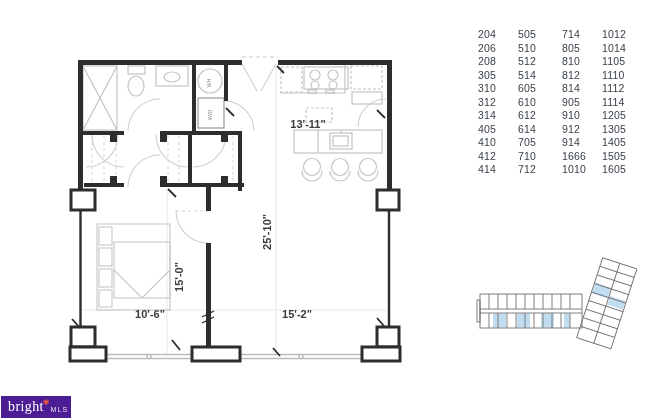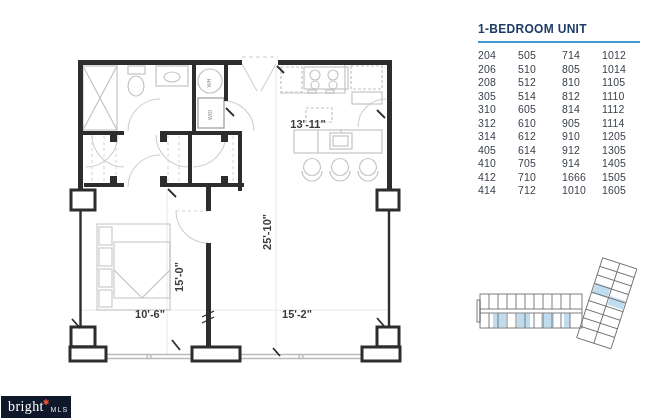--- a/index.html
+++ b/index.html
@@ -11,21 +11,21 @@
              padding-bottom:5px;border-bottom:2px solid #3f9ad1;}
   .t-navy{color:#1e3c64;}
   .t-blue{color:#2474b6;}
   #unit-grid{display:grid;grid-template-columns:40px 44px 40px 36px;
              margin-top:6px;font-size:10.5px;color:#39414b;letter-spacing:.2px;}
   #unit-grid .unit-cell{line-height:13.5px;}
   
   #disclaimer{position:absolute;left:473px;top:373px;width:176px;
               font-size:7.6px;font-style:italic;color:#7b8087;line-height:10.4px;}
   
-  #logo{position:absolute;left:1px;top:396px;width:70px;height:22px;background:#0f172a;
+  #logo{position:absolute;left:1px;top:396px;width:70px;height:22px;background:#4c1d95;
         display:flex;align-items:center;padding-left:7px;box-sizing:border-box;}
   #logo .brand{font-family:"Liberation Serif",serif;font-size:14px;color:#ffffff;letter-spacing:.4px;}
   #logo .star{color:#e8573d;font-size:8px;margin-left:-1px;margin-top:-9px;}
   #logo .suffix{font-size:7px;color:#e9e9ec;letter-spacing:1.1px;margin-left:1px;margin-top:4px;}
   svg text{font-family:"Liberation Sans",sans-serif;}
 </style>
 </head>
 <body>
 
 <div id="stage">
@@ -197,21 +197,20 @@
       <text x="297" y="318">15'-2"</text>
     </g>
     <g fill="#8a8a8a" font-size="5.5" text-anchor="middle">
       <text x="211" y="83" transform="rotate(-90 211 83)">WH</text>
       <text x="212" y="115" transform="rotate(-90 212 115)">W/D</text>
     </g>
   </svg>
 
   
   <div class="panel" style="top:22px;">
-    <div class="sec-title t-navy">1-BEDROOM UNIT</div>
     <div id="unit-grid">
         <div class="unit-cell">204</div>
         <div class="unit-cell">505</div>
         <div class="unit-cell">714</div>
         <div class="unit-cell">1012</div>
         <div class="unit-cell">206</div>
         <div class="unit-cell">510</div>
         <div class="unit-cell">805</div>
         <div class="unit-cell">1014</div>
         <div class="unit-cell">208</div>

